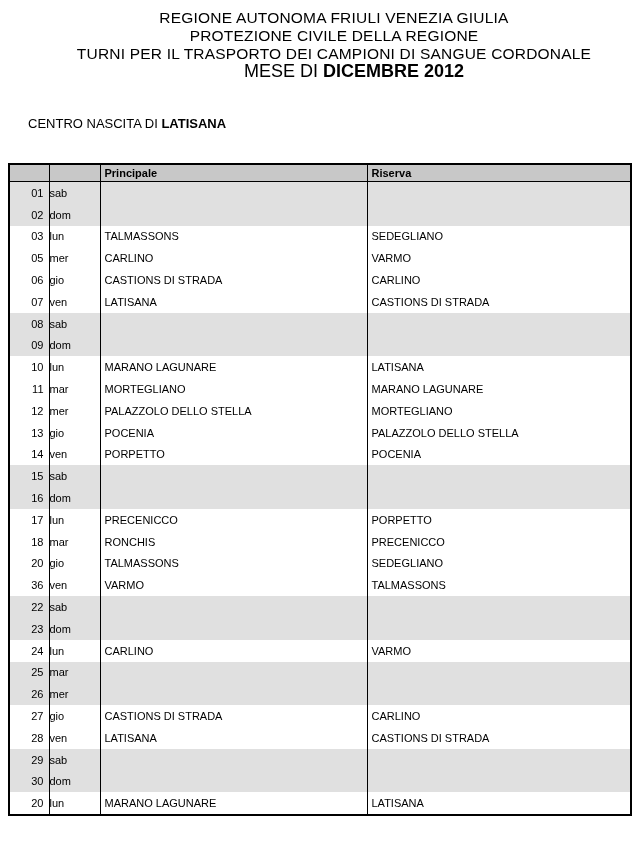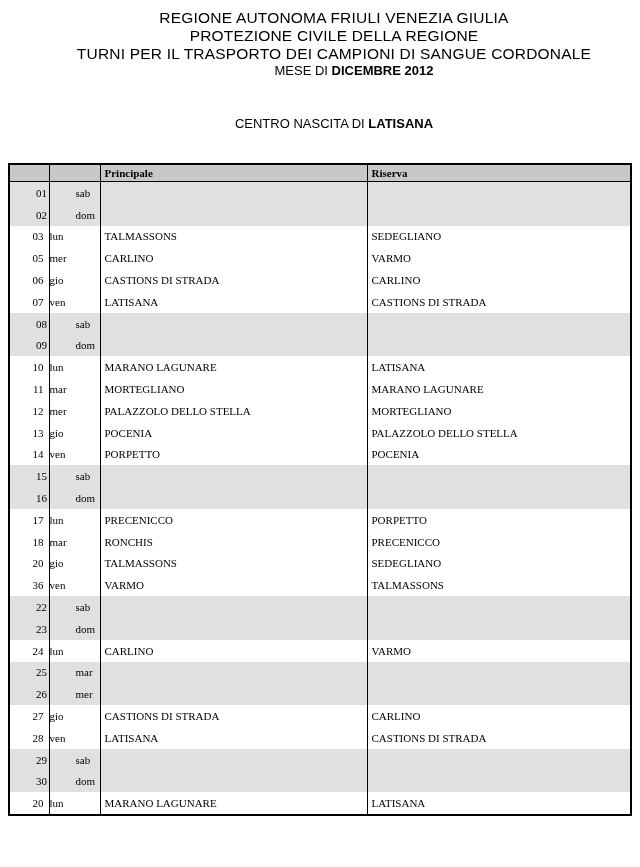--- a/index.html
+++ b/index.html
@@ -19,31 +19,30 @@
     text-align: center;
     padding-left: 28px;
   }
   .title-line {
     font-size: 15.5px;
     line-height: 18px;
     font-weight: 400;
     letter-spacing: 0.2px;
   }
   .title-line-small {
-    font-size: 13px;
+    font-size: 18px;
     line-height: 16px;
     font-weight: 400;
     margin-left: 40px;
   }
   .title-line-small .bold-part {
     font-weight: 700;
   }
   .subtitle-line {
     margin-top: 37px;
-    text-align: center;
     font-size: 13px;
     line-height: 16px;
     font-weight: 400;
     margin-left: 28px;
   }
   .subtitle-line .bold-part {
     font-weight: 700;
   }
   table.roster {
     position: absolute;
@@ -57,38 +56,36 @@
   table.roster td, table.roster th {
     border-left: 1px solid var(--border-color, #000);
     border-right: 1px solid var(--border-color, #000);
     padding: 0;
     overflow: hidden;
     white-space: nowrap;
     vertical-align: middle;
   }
   table.roster {
     border: 2px solid var(--border-color, #000);
-    font-family: Liberation Serif, serif;
   }
   table.roster thead th {
     height: 16px;
     background: var(--header-bg, #c8c8c8);
     border-bottom: 1.5px solid var(--border-color, #000);
     font-weight: 700;
     text-align: left;
     padding-left: 4px;
     font-size: 11px;
   }
   table.roster tbody td {
     height: 21.8px;
     background: #ffffff;
   }
   table.roster tbody tr.shaded td {
     background: var(--shaded-bg, #e0e0e0);
-    padding-left: 26px;
   }
   .c-day {
     text-align: right;
     padding-right: 5px !important;
   }
   .c-dow {
     padding-right: 10px !important;
   }
   .c-prin, .c-ris {
     text-align: left;

